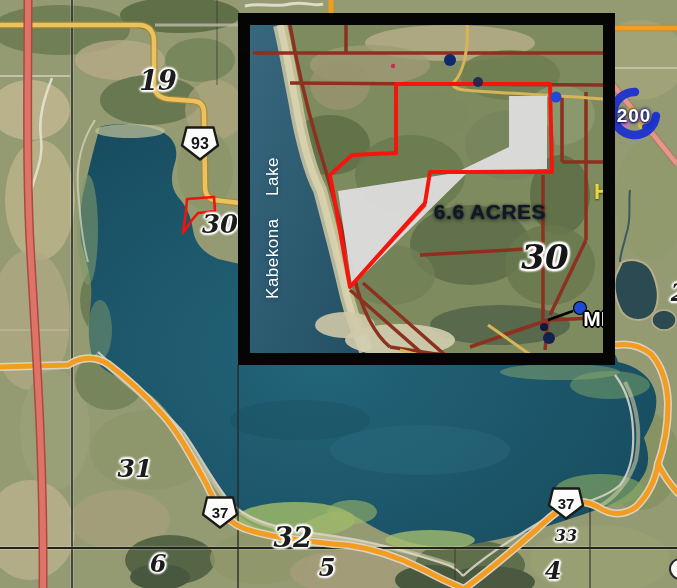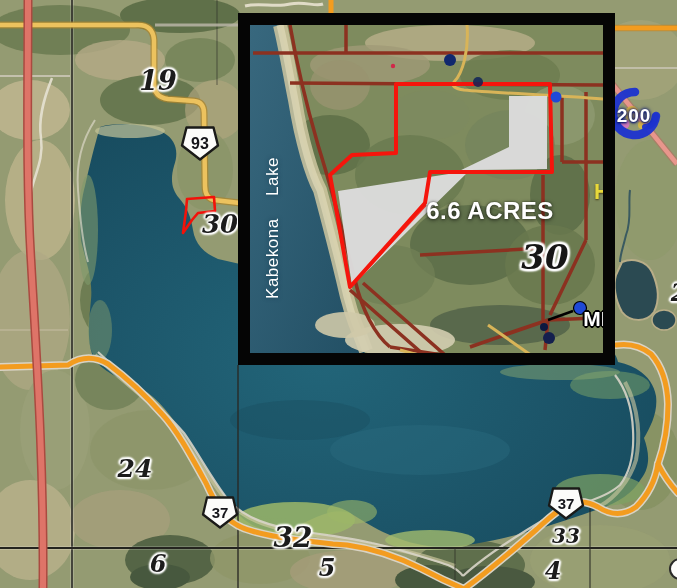--- a/index.html
+++ b/index.html
@@ -22,21 +22,21 @@
   
   #inset{position:absolute;left:238px;top:13px;width:353px;height:328px;
          border:12px solid #050505;background:#7e8b5e;}
   #insetInner{position:relative;width:353px;height:328px;overflow:hidden;}
   #insetInner svg{position:absolute;left:0;top:0;}
   .ilabel{position:absolute;white-space:pre;line-height:1;}
   #lakeName{left:22px;top:203px;transform:translate(-50%,-50%) rotate(-90deg);
     color:#fff;font-size:17px;letter-spacing:.5px;word-spacing:6px;
     text-shadow:0 0 4px rgba(0,40,60,.55);}
   #acreage{left:240px;top:186px;transform:translate(-50%,-50%);
-    color:#ffffff;font-weight:800;font-size:24px;letter-spacing:.5px;
+    color:#0f172a;font-weight:800;font-size:21px;letter-spacing:.5px;
     text-shadow:0 1px 4px rgba(0,0,0,.65),0 0 2px rgba(0,0,0,.5);}
   #insetSection{left:295px;top:232px;transform:translate(-50%,-50%);
     font-family:"DejaVu Serif",serif;font-style:italic;font-weight:700;font-size:34px;color:#161616;
     text-shadow:-2px 0 2px #fff,2px 0 2px #fff,0 -2px 2px #fff,0 2px 2px #fff,
                 -2px -2px 2px #fff,2px 2px 2px #fff,-2px 2px 2px #fff,2px -2px 2px #fff;}
   #miLabel{left:345px;top:293px;transform:translate(-50%,-50%);
     color:#fff;font-weight:800;font-size:21px;
     text-shadow:-2px 0 #000,2px 0 #000,0 -2px #000,0 2px #000,
                 -1px -1px #000,1px 1px #000,-1px 1px #000,1px -1px #000;}
   #hLabel{left:352px;top:167px;transform:translate(-50%,-50%);
@@ -187,23 +187,23 @@
       <path d="M28,0 C28,90 26,180 31,260 C36,350 44,460 43,588" stroke="#de7468" stroke-width="6"></path>
     </g>
 
     <path d="M187,199 L214,197 L215,211 L198,213 L192,220 L183,233 L186,211 Z" fill="none" stroke="#f2120a" stroke-width="2.6" stroke-linejoin="round"></path>
 
     <circle cx="680" cy="569" r="10" fill="#fdfdfa" stroke="#2a2a28" stroke-width="2"></circle>
   </svg>
 
   <div class="slabel" style="left:158px;top:80px;font-size:27px">19</div>
   <div class="slabel" style="left:220px;top:224px;font-size:26px">30</div>
-  <div class="slabel" style="left:135px;top:468px;font-size:25px">24</div>
+  <div class="slabel" style="left:135px;top:468px;font-size:25px">31</div>
   <div class="slabel" style="left:293px;top:538px;font-size:28px">32</div>
-  <div class="slabel" style="left:566px;top:536px;font-size:20px">33</div>
+  <div class="slabel" style="left:566px;top:536px;font-size:16px">33</div>
   <div class="slabel" style="left:158px;top:564px;font-size:24px">6</div>
   <div class="slabel" style="left:327px;top:568px;font-size:24px">5</div>
   <div class="slabel" style="left:553px;top:571px;font-size:24px">4</div>
   <div class="slabel" style="left:679px;top:293px;font-size:24px">2</div>
 
   <svg class="shield" style="left:180px;top:124px" width="40" height="38">
     <polygon points="20,35.5 2,21.5 6.5,3.5 33.5,3.5 38,21.5" fill="#fcfcfa" stroke="#1a1a18" stroke-width="2.4" stroke-linejoin="round"></polygon>
     <text x="20" y="25" text-anchor="middle" font-size="16" font-weight="bold" fill="#15151a">93</text>
   </svg>
   <svg class="shield" style="left:201px;top:494px" width="38" height="36">

